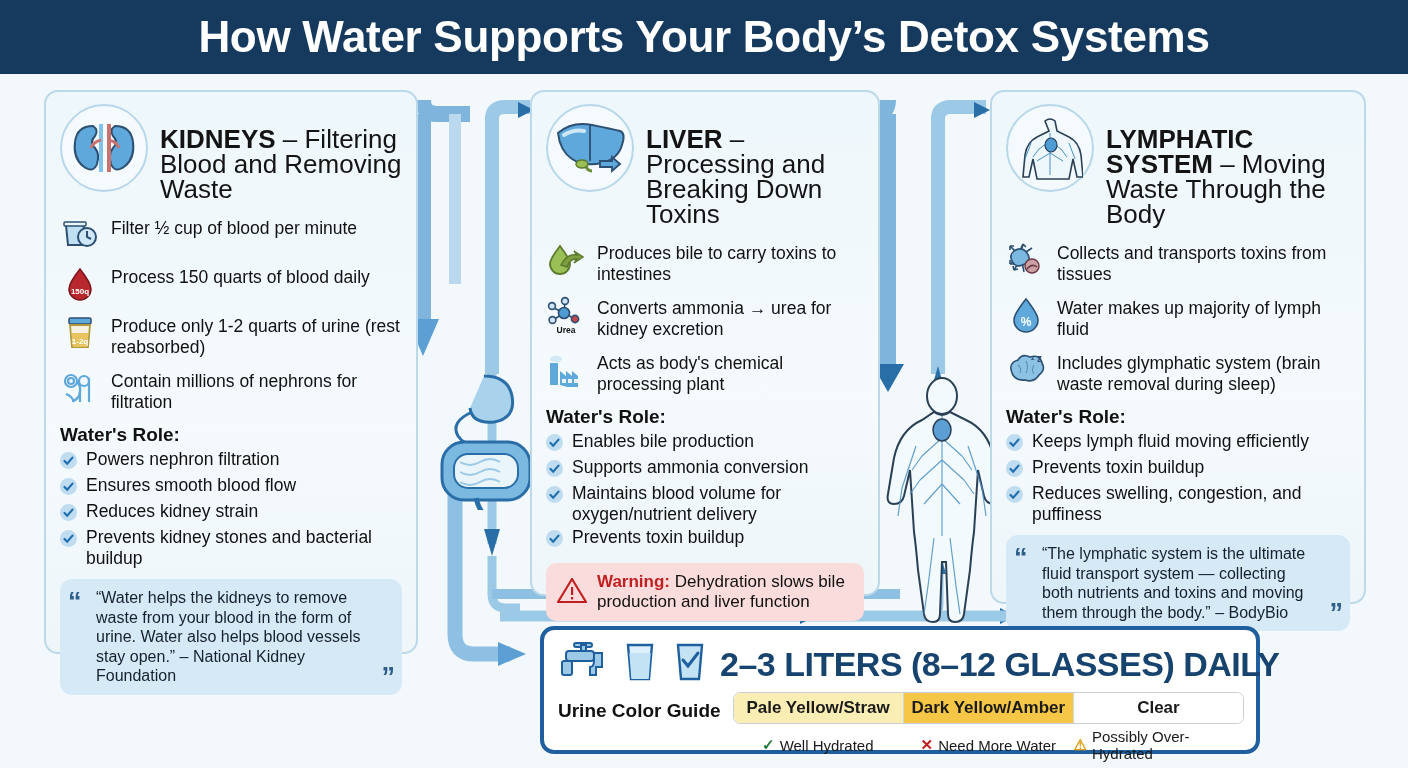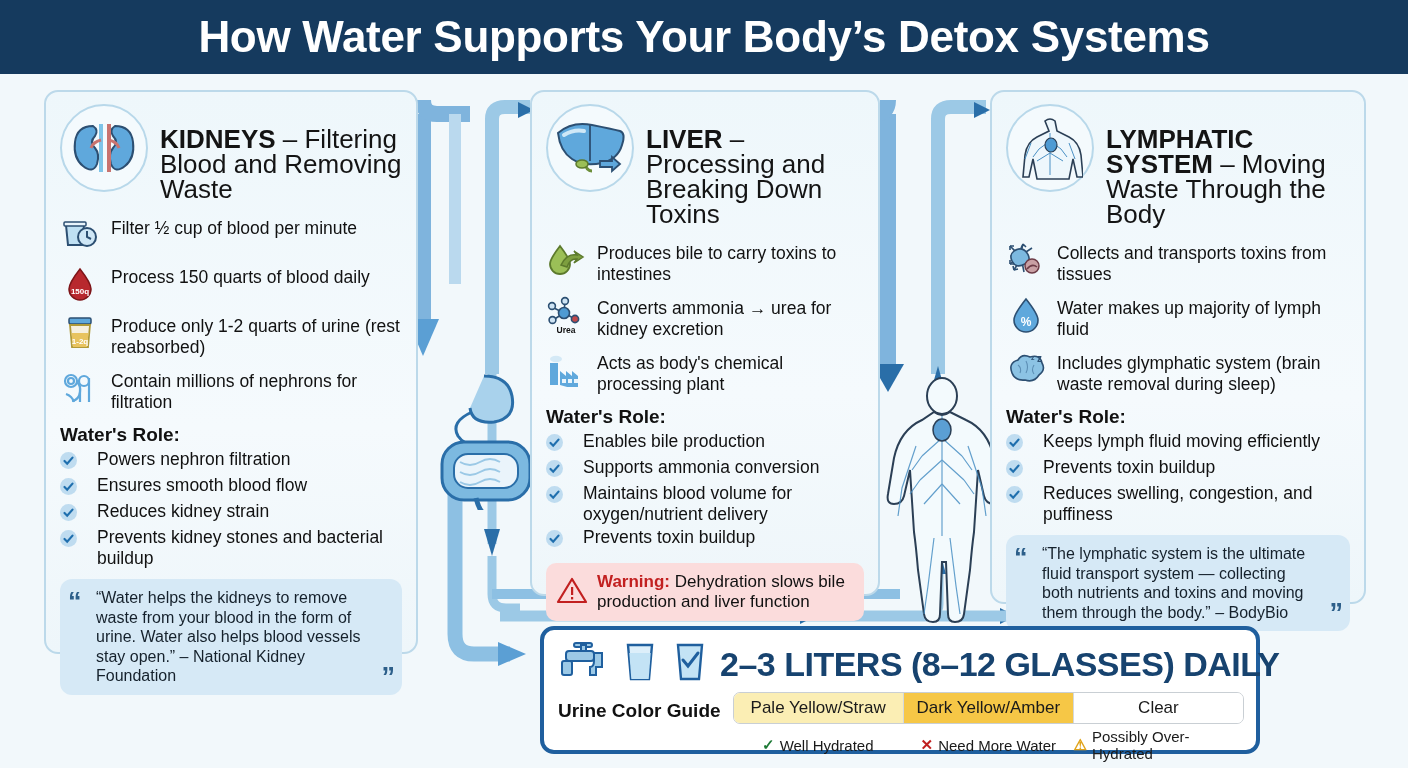--- a/index.html
+++ b/index.html
@@ -86,21 +86,21 @@
     padding-top: 2px;
   }
   .fact-txt b { font-weight: normal; }
 
   
   .role-title {
     font-size: 19px; font-weight: bold; color: #111;
     margin: 9px 0 3px 0;
   }
   .role-item {
-    display: flex; align-items: flex-start; gap: 20px;
+    display: flex; align-items: flex-start; gap: 9px;
     margin-bottom: 2px;
   }
   .check {
     flex: 0 0 auto; margin-top: 3px;
   }
   .role-txt { font-size: 17.5px; line-height: 21px; color: #111; }
 
   
   .quote {
     position: relative;
@@ -159,20 +159,21 @@
     border: 1px solid #c9cfd4;
     border-radius: 7px;
     overflow: hidden;
     height: 32px;
   }
   .uc-bar {
     flex: 1 1 0;
     display: flex; align-items: center; justify-content: center;
     font-size: 17px; color: #1a1a1a;
     border-right: 1px solid #d3d8dc;
+    font-weight: bold;
   }
   .uc-bar:last-child { border-right: none; }
   .uc-notes {
     display: flex; margin-top: 4px;
   }
   .uc-note {
     flex: 1 1 0;
     display: flex; align-items: center; justify-content: center; gap: 5px;
     font-size: 15px; color: #1a1a1a;
   }

